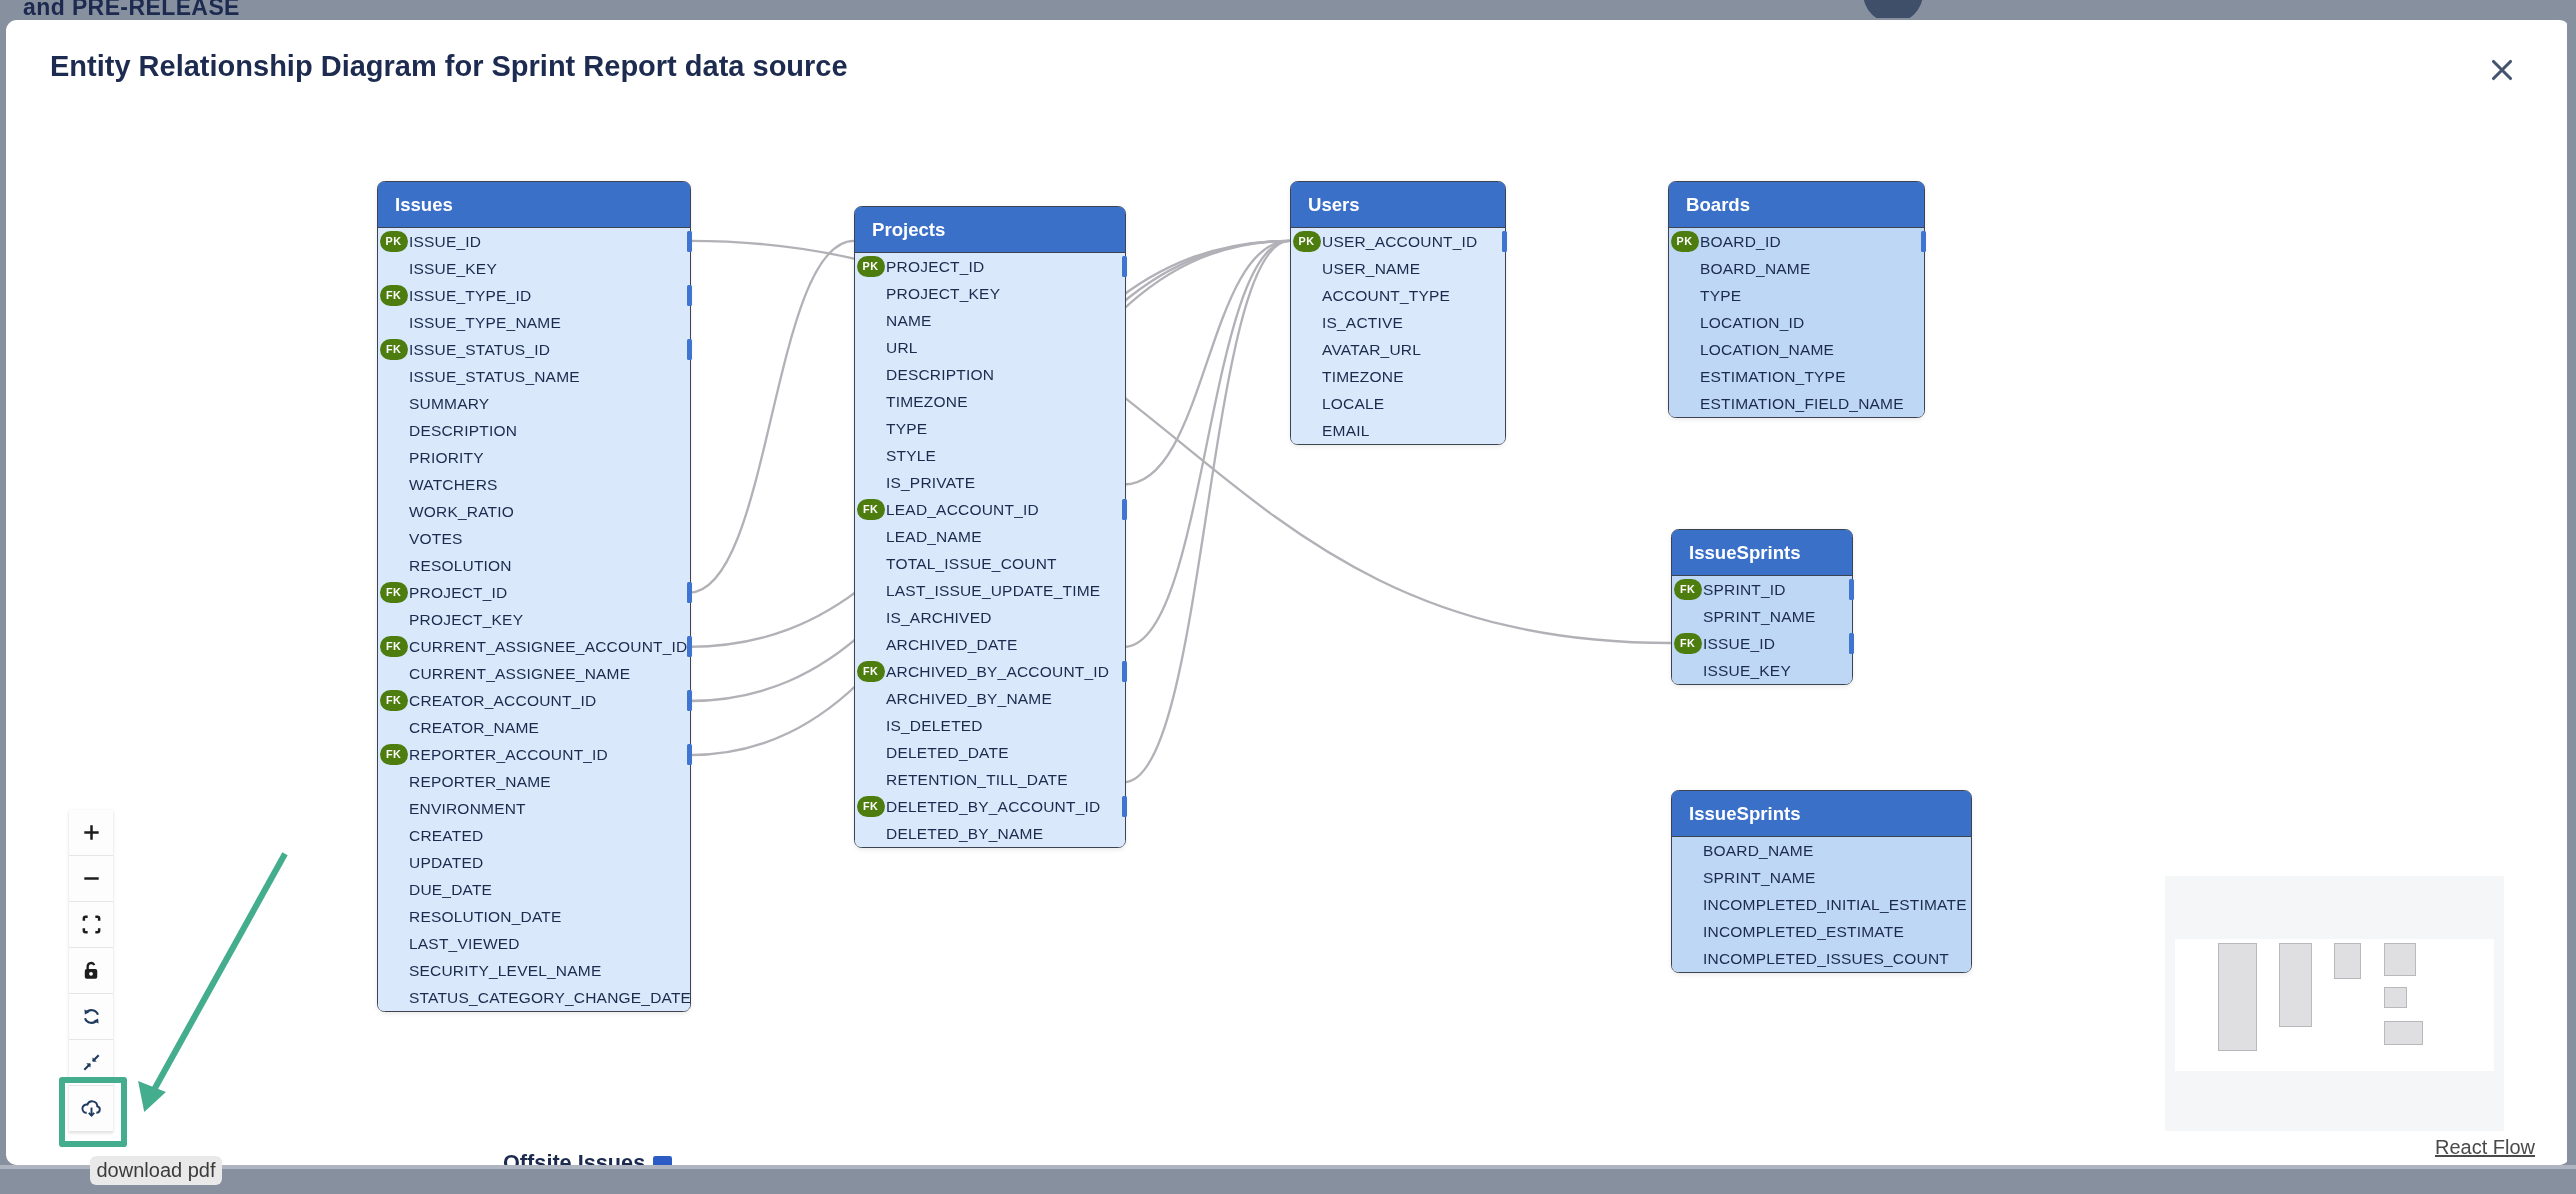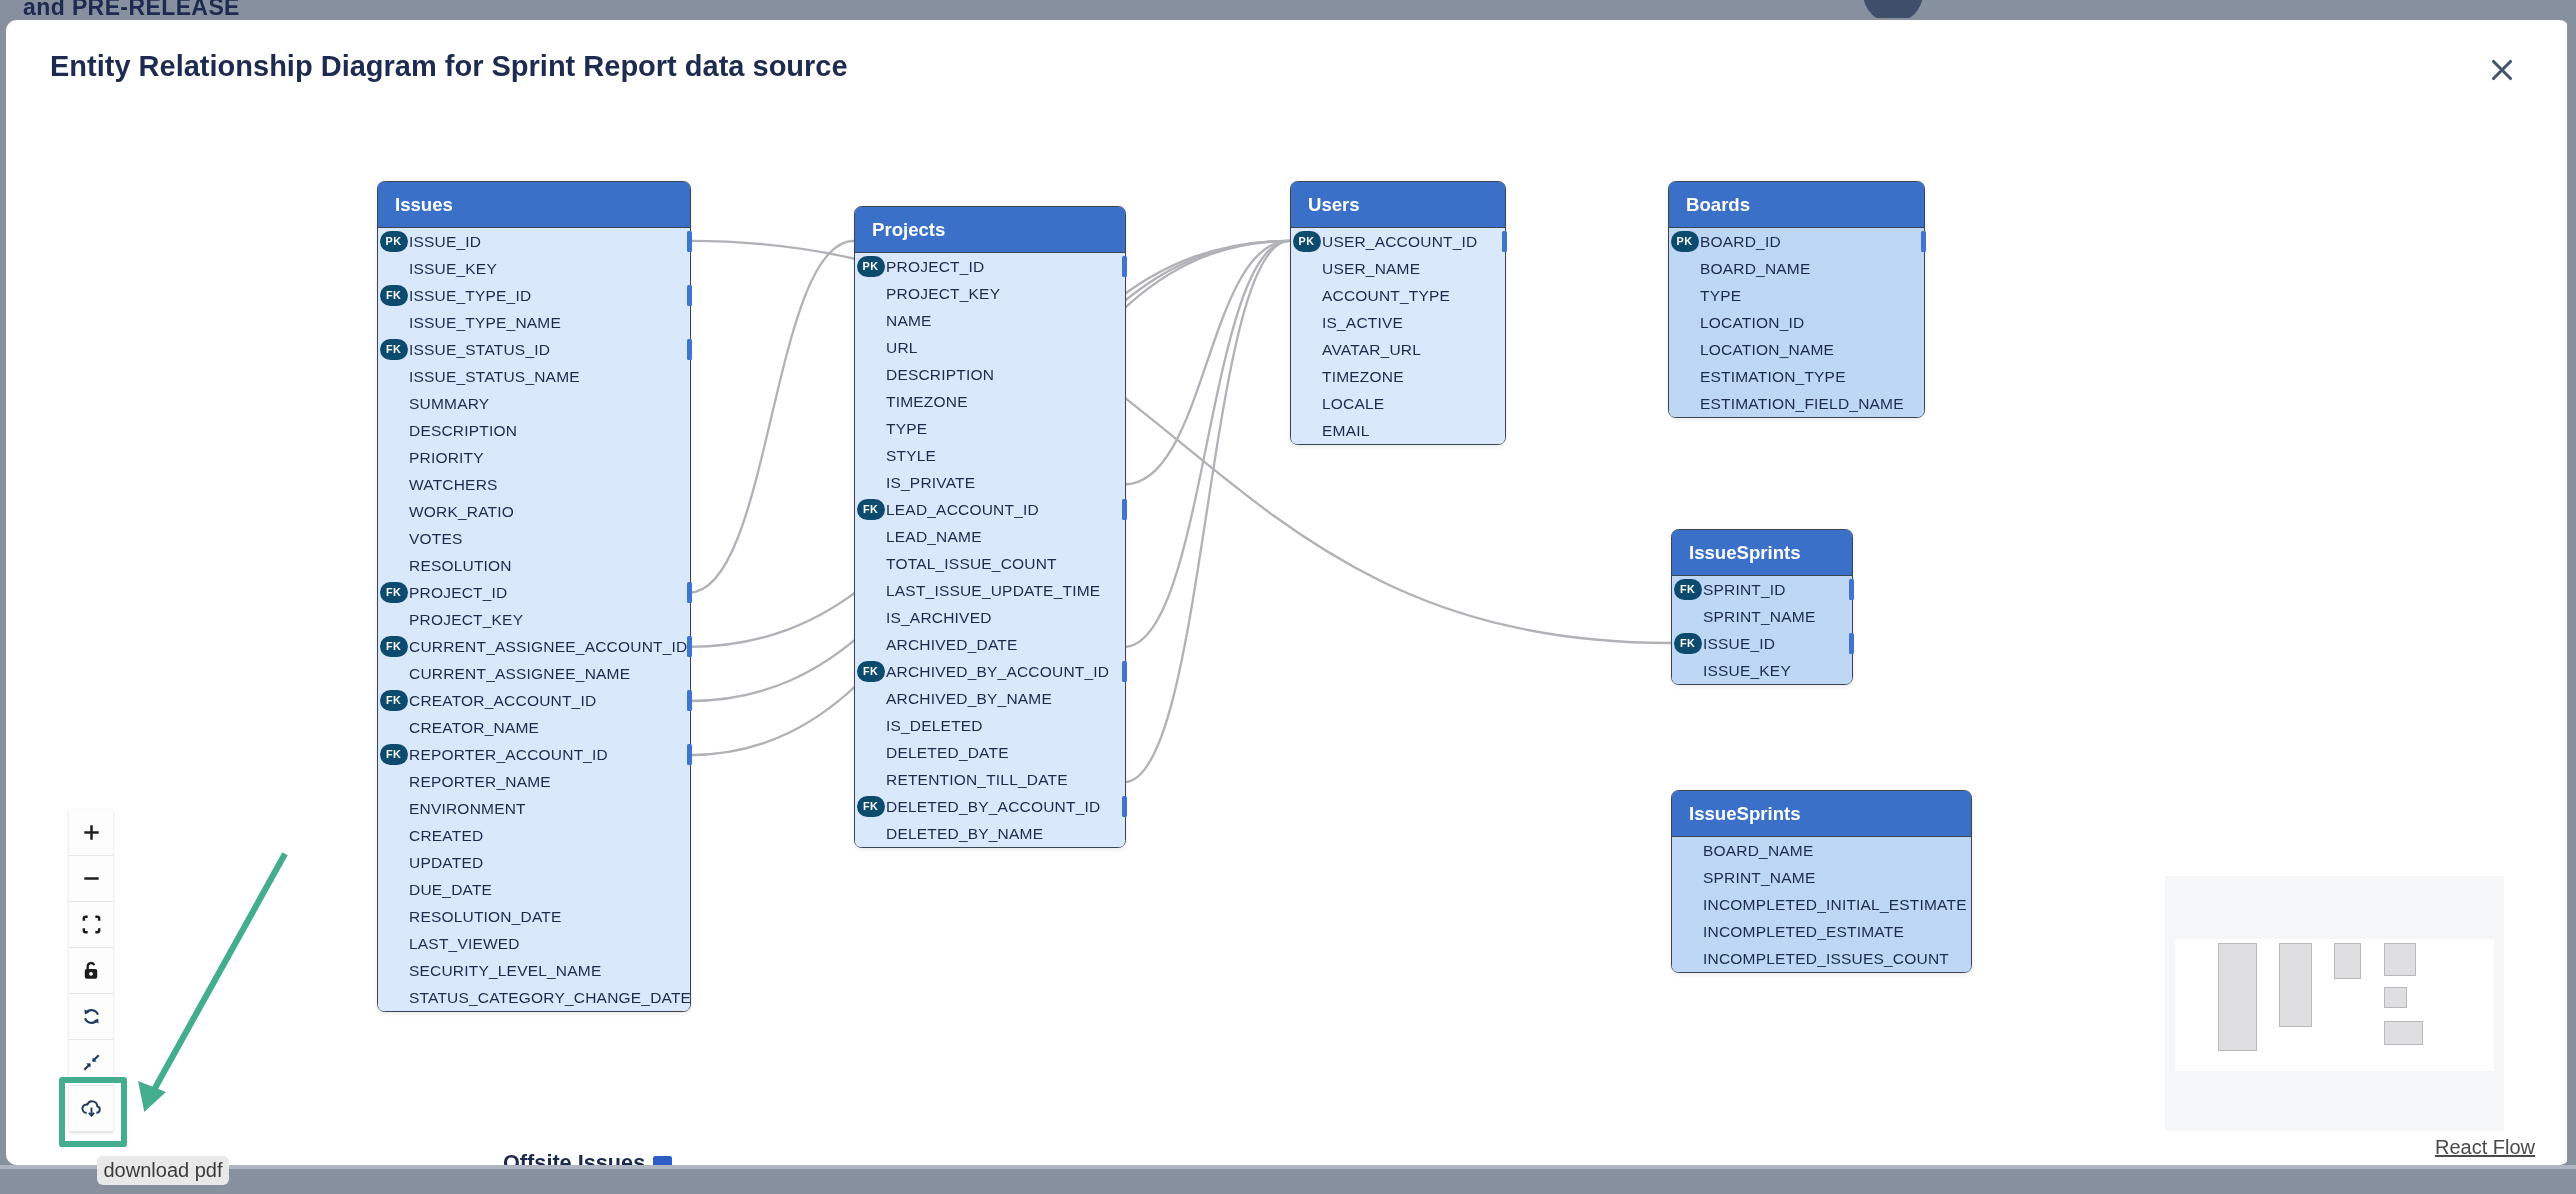--- a/index.html
+++ b/index.html
@@ -20,34 +20,34 @@
   .close-btn{position:absolute;left:2479px;top:48px;width:46px;height:46px;display:flex;align-items:center;justify-content:center;cursor:pointer;z-index:5;}
 
   
   #edges-svg{position:absolute;left:0;top:0;z-index:2;}
   .erd-table{position:absolute;border:1.5px solid #3b4450;border-radius:7.7px;overflow:visible;z-index:3;box-shadow:0 1.5px 4.6px rgba(0,0,0,.08);}
   .erd-header{height:46px;line-height:46px;background:#3a70c8;color:#ffffff;font-weight:bold;font-size:18.6px;padding-left:17px;border-radius:5.4px 5.4px 0 0;border-bottom:1.5px solid #3b4450;box-sizing:border-box;}
   .erd-body{border-radius:0 0 6.2px 6.2px;}
   .erd-body.light{background:#d9e8fa;}
   .erd-body.dark{background:#bdd7f4;}
   .erd-row{position:relative;height:27px;line-height:27px;font-size:15.5px;color:#1c2b4d;padding-left:31px;letter-spacing:0.2px;white-space:nowrap;}
-  .erd-badge{position:absolute;left:1.5px;top:3.1px;width:28px;height:21px;line-height:21px;border-radius:10.8px;background:#0c4a6e;color:#fff;font-size:10.8px;font-weight:bold;text-align:center;letter-spacing:0.4px;}
+  .erd-badge{position:absolute;left:1.5px;top:3.1px;width:28px;height:21px;line-height:21px;border-radius:10.8px;background:#4d7c0f;color:#fff;font-size:10.8px;font-weight:bold;text-align:center;letter-spacing:0.4px;}
   .erd-handle{position:absolute;right:-1.5px;top:3.1px;width:4.6px;height:21px;background:#3f74d0;border-radius:1.5px;}
 
   
   .rf-controls{position:absolute;left:69px;top:810px;width:44px;z-index:5;box-shadow:0 0.8px 3.1px rgba(0,0,0,.15);}
   .rf-btn{width:44px;height:46px;background:#fdfdfd;border:none;border-bottom:0.8px solid #e6e6e6;display:flex;align-items:center;justify-content:center;cursor:pointer;box-sizing:border-box;}
   .rf-btn svg{width:23px;height:23px;}
   .icon-black{color:#1d1d1d;}
   .icon-navy{color:#1f3a5f;}
   .green-highlight{position:absolute;left:59px;top:1077px;width:68px;height:70px;border:6.2px solid #44ad8e;border-radius:3.1px;box-sizing:border-box;z-index:6;pointer-events:none;}
   #annot-svg{position:absolute;left:0;top:0;z-index:6;pointer-events:none;}
 
   
-  .tooltip{position:absolute;left:90px;top:1156px;width:132px;height:29px;background:#e9e9e9;border-radius:6.2px;color:#3b3b3b;font-size:20px;display:flex;align-items:center;justify-content:center;z-index:9;margin-left:7px;}
+  .tooltip{position:absolute;left:90px;top:1156px;width:132px;height:29px;background:#e9e9e9;border-radius:6.2px;color:#3b3b3b;font-size:20px;display:flex;align-items:center;justify-content:center;z-index:9;}
 
   
   .minimap{position:absolute;left:2165px;top:876px;width:339px;height:255px;background:#f5f6f8;z-index:4;}
   .minimap-viewport{position:absolute;background:#ffffff;}
   .mini-node{position:absolute;background:#dfdfe1;border:0.8px solid #b9b9bc;box-sizing:border-box;}
   .attribution{position:absolute;left:2435px;top:1136px;font-size:20px;color:#4a4a4a;z-index:4;text-decoration:underline;}
 </style>
 </head>
 <body>
 

